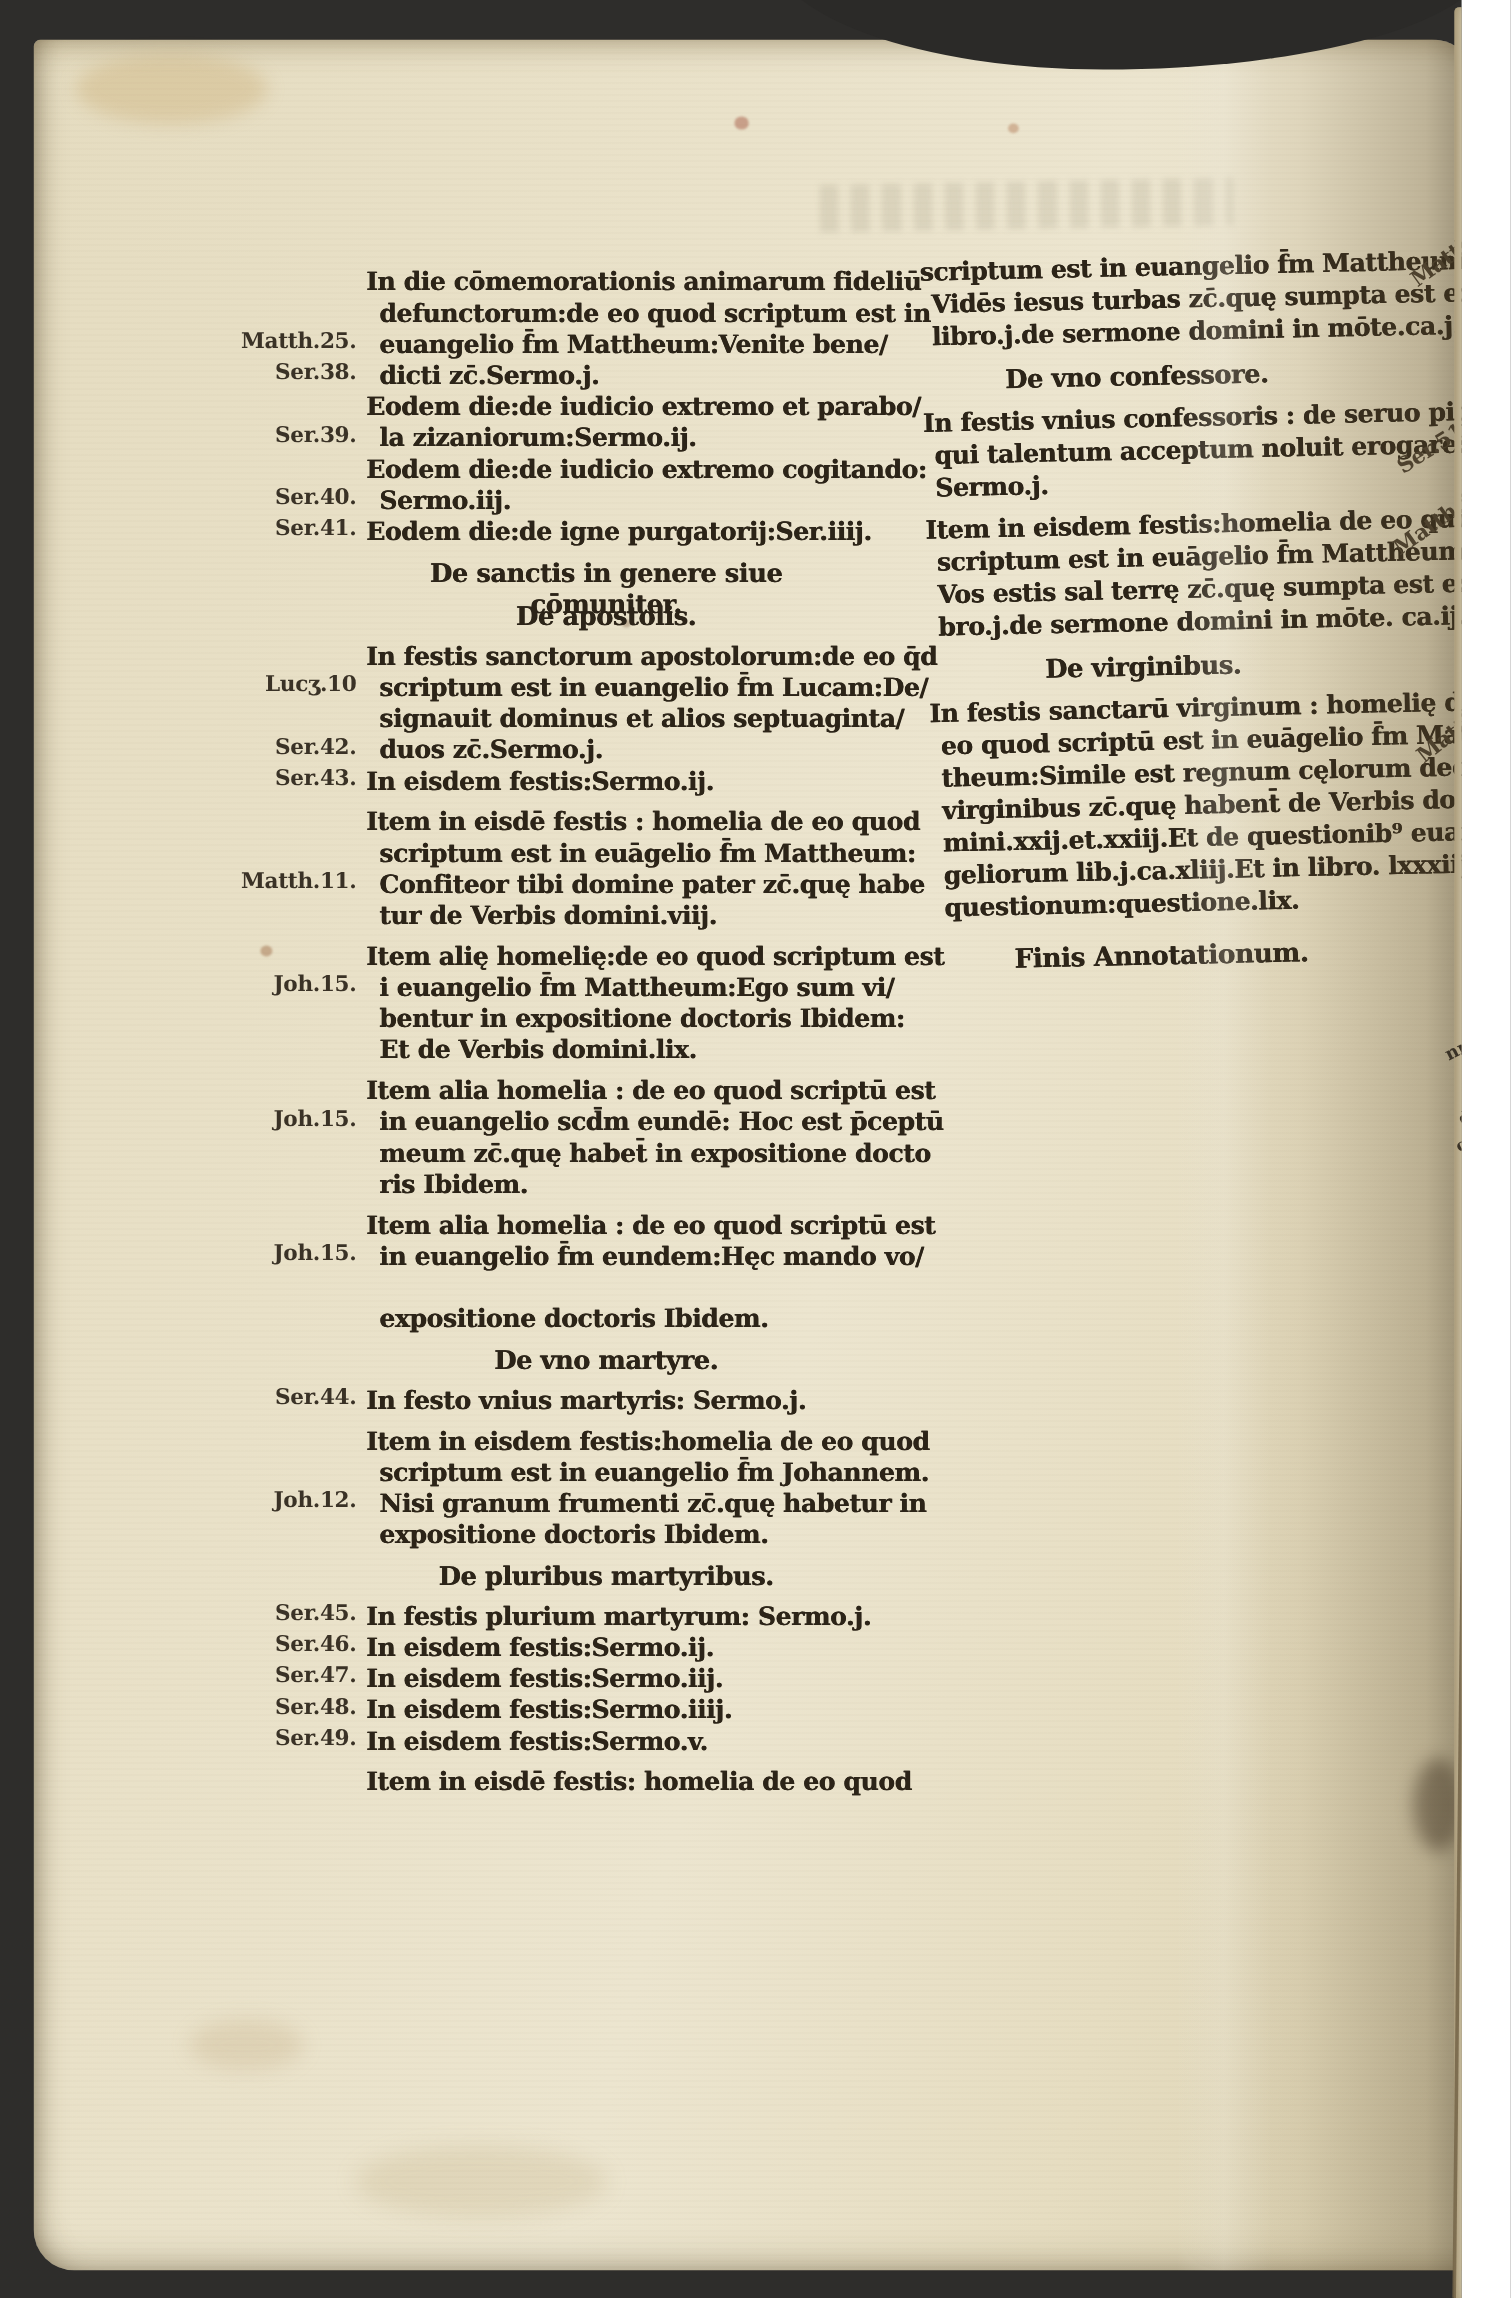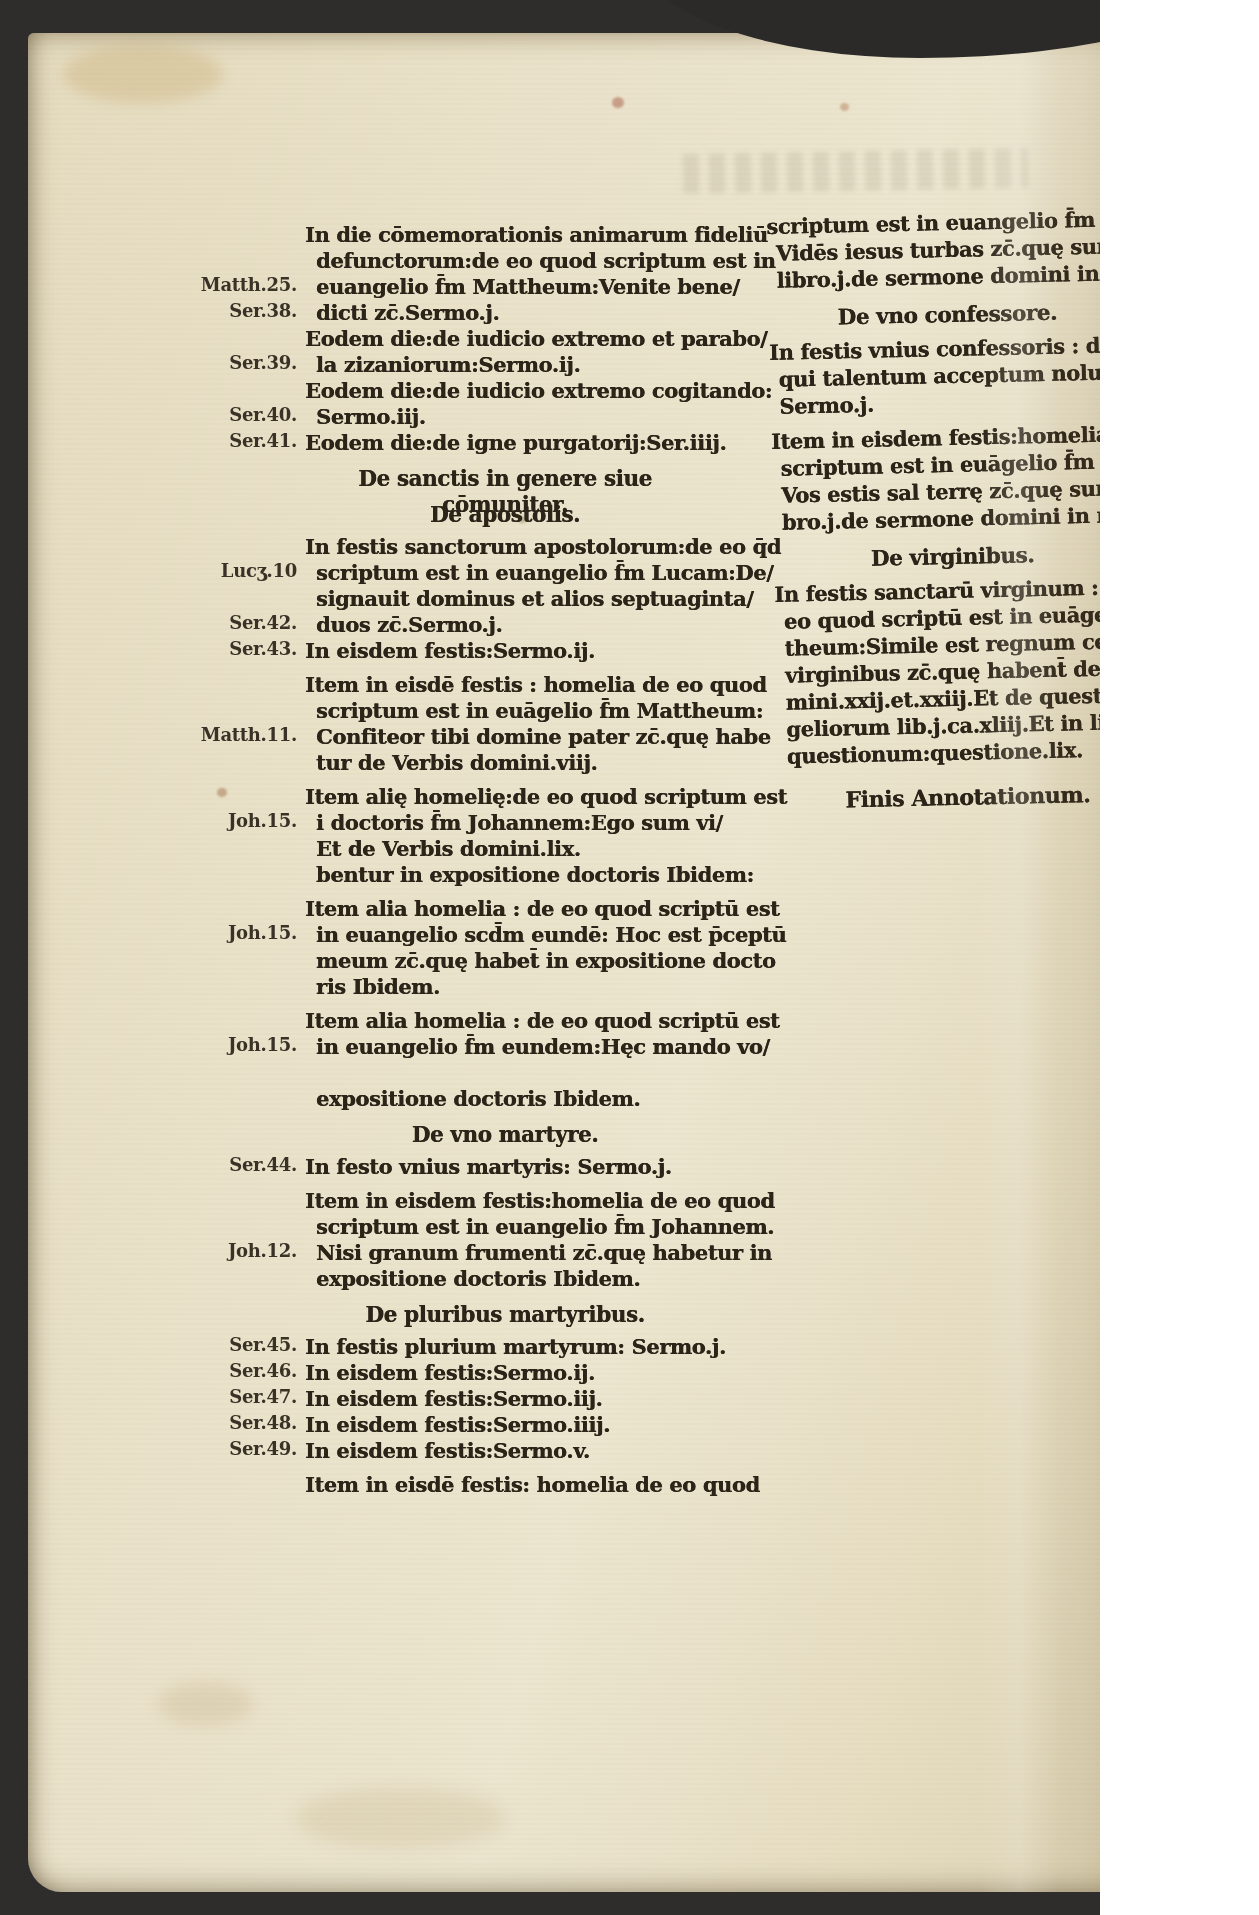--- a/index.html
+++ b/index.html
@@ -1,16 +1,16 @@
 <!DOCTYPE html>
 <html><head>
 <meta charset="utf-8">
 <style>
   html,body{margin:0;padding:0;}
-  .scene{position:relative;width:1100px;height:1915px;overflow:hidden;
+  .scene{position:relative;width:1218px;height:1915px;overflow:hidden;
          background:#2e2d2b;font-family:"DejaVu Serif", serif;}
   
   .page{position:absolute;left:28px;top:33px;width:1205px;height:1859px;z-index:1;
         background:
           repeating-linear-gradient(180deg, rgba(90,75,45,.02) 0 2px, rgba(0,0,0,0) 2px 5px),
           linear-gradient(105deg,#e5dcc0 0%,#e9e1c8 28%,#ece5cf 55%,#e6ddc1 78%,#dbd1b1 100%);
         border-radius:6px 40px 8px 34px;
         box-shadow: inset 14px 0 26px -14px rgba(80,65,40,.55),
                     inset 0 -16px 30px -16px rgba(90,75,45,.5),
                     inset 0 18px 26px -16px rgba(120,100,60,.45);}
@@ -157,29 +157,29 @@
         <div class="row">
           <span class="mnote"></span>
           <span class="btext">tur de Verbis domini.viij.</span>
         </div>
         <div class="row ps gap">
           <span class="mnote"></span>
           <span class="btext">Item alię homelię:de eo quod scriptum est</span>
         </div>
         <div class="row">
           <span class="mnote">Joh.15.</span>
-          <span class="btext">i doctoris f̄m Johannem:Ego sum vi/</span>
+          <span class="btext">i euangelio f̄m Mattheum:Ego sum vi/</span>
+        </div>
+        <div class="row">
+          <span class="mnote"></span>
+          <span class="btext">bentur in expositione doctoris Ibidem:</span>
         </div>
         <div class="row">
           <span class="mnote"></span>
           <span class="btext">Et de Verbis domini.lix.</span>
-        </div>
-        <div class="row">
-          <span class="mnote"></span>
-          <span class="btext">bentur in expositione doctoris Ibidem:</span>
         </div>
         <div class="row ps gap">
           <span class="mnote"></span>
           <span class="btext">Item alia homelia : de eo quod scriptū est</span>
         </div>
         <div class="row">
           <span class="mnote">Joh.15.</span>
           <span class="btext">in euangelio scd̄m eundē: Hoc est p̄ceptū</span>
         </div>
         <div class="row">

